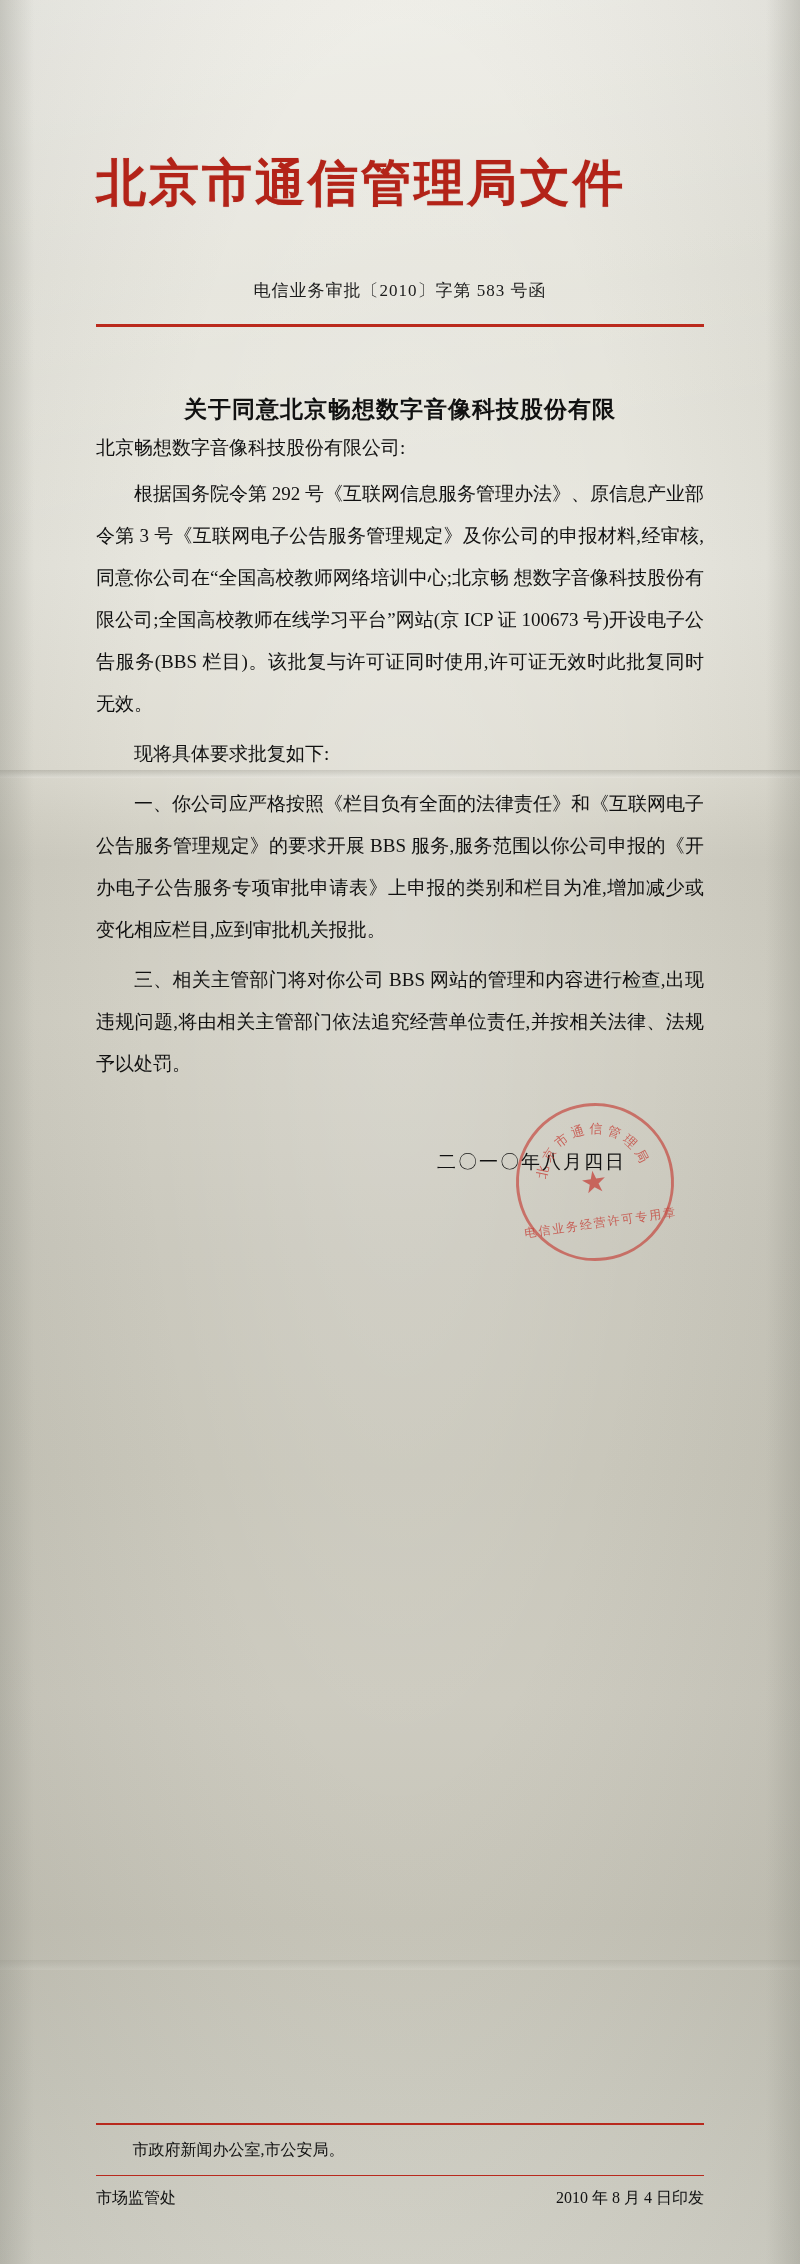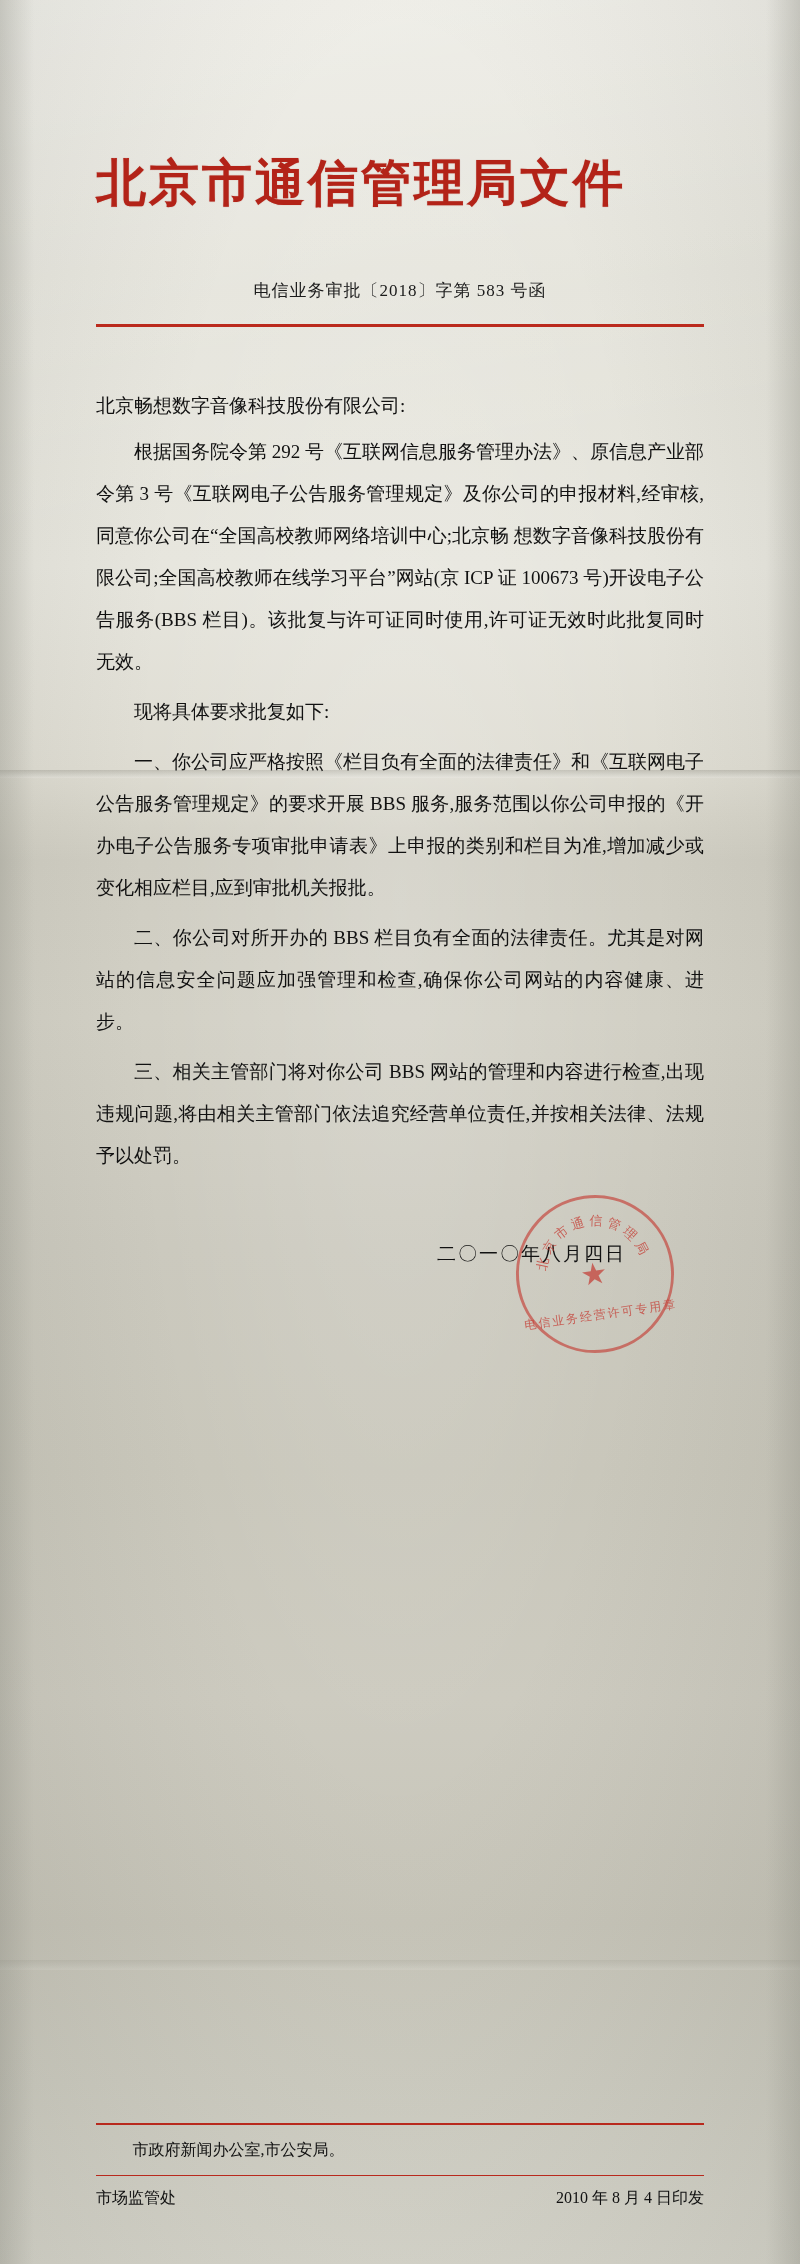--- a/index.html
+++ b/index.html
@@ -108,21 +108,20 @@
     text-align: center;
     font-size: 23px;
     font-weight: bold;
     line-height: 42px;
     color: #111;
     letter-spacing: 1px;
   }
   .subject .l2 { display: block; }
 
   .addressee {
-    margin-top: 44px;
     font-size: 19px;
     color: #111;
     line-height: 34px;
   }
 
   .body-p {
     font-size: 19px;
     color: #111;
     line-height: 42px;
     text-align: justify;
@@ -227,33 +226,33 @@
   <div class="crease c2"></div>
   <div class="crease c3"></div>
   <div class="edge-left"></div>
   <div class="edge-right"></div>
   <div class="vignette"></div>
 
   <div class="content">
 
     <div class="doc-title">北京市通信管理局文件</div>
 
-    <div class="doc-number">电信业务审批〔2018〕字第 583 号函</div>
+    <div class="doc-number">电信业务审批〔2010〕字第 583 号函</div>
 
     <div class="red-rule"></div>
 
     <div class="subject">
+      <span class="l1">关于同意北京畅想数字音像科技股份有限</span>
     </div>
 
     <div class="addressee">北京畅想数字音像科技股份有限公司:</div>
 
     <p class="body-p">根据国务院令第 292 号《互联网信息服务管理办法》、原信息产业部令第 3 号《互联网电子公告服务管理规定》及你公司的申报材料,经审核,同意你公司在“全国高校教师网络培训中心;北京畅 想数字音像科技股份有限公司;全国高校教师在线学习平台”网站(京 ICP 证 100673 号)开设电子公告服务(BBS 栏目)。该批复与许可证同时使用,许可证无效时此批复同时无效。</p>
     <p class="body-p">现将具体要求批复如下:</p>
     <p class="body-p">一、你公司应严格按照《栏目负有全面的法律责任》和《互联网电子公告服务管理规定》的要求开展 BBS 服务,服务范围以你公司申报的《开办电子公告服务专项审批申请表》上申报的类别和栏目为准,增加减少或变化相应栏目,应到审批机关报批。</p>
-    <p class="body-p">二、你公司对所开办的 BBS 栏目负有全面的法律责任。尤其是对网站的信息安全问题应加强管理和检查,确保你公司网站的内容健康、进步。</p>
     <p class="body-p">三、相关主管部门将对你公司 BBS 网站的管理和内容进行检查,出现违规问题,将由相关主管部门依法追究经营单位责任,并按相关法律、法规予以处罚。</p>
 
     <div class="sign-block">
       <div class="seal">
         <div class="star">★</div>
         <div class="ring-text">
           <span class="ring-ch" style="transform: rotate(-70deg) translate(-50%,-62px);">北</span>
           <span class="ring-ch" style="transform: rotate(-50deg) translate(-50%,-62px);">京</span>
           <span class="ring-ch" style="transform: rotate(-30deg) translate(-50%,-62px);">市</span>
           <span class="ring-ch" style="transform: rotate(-10deg) translate(-50%,-62px);">通</span>

